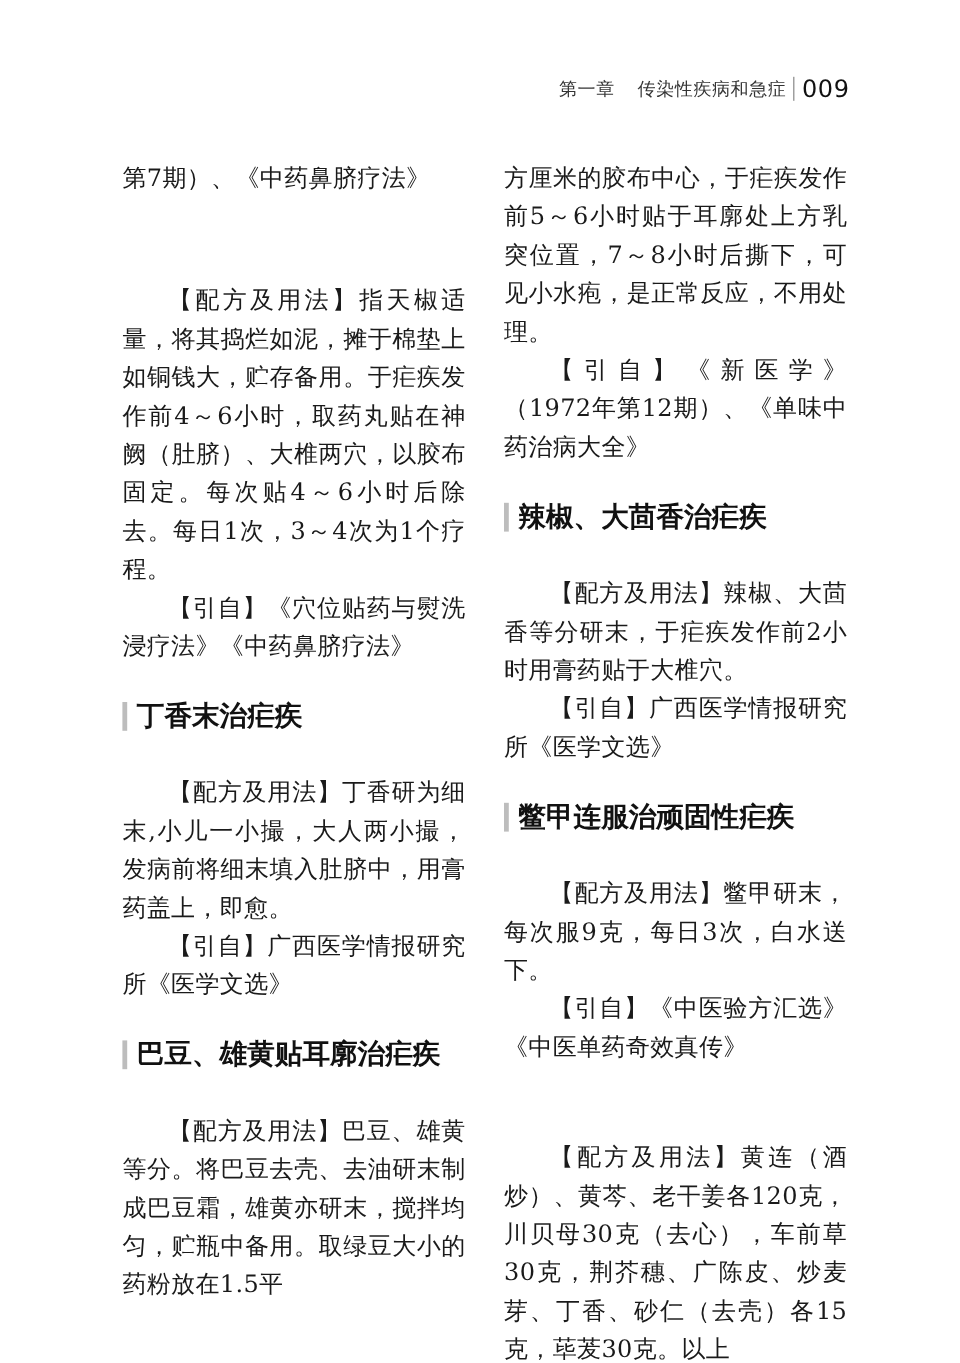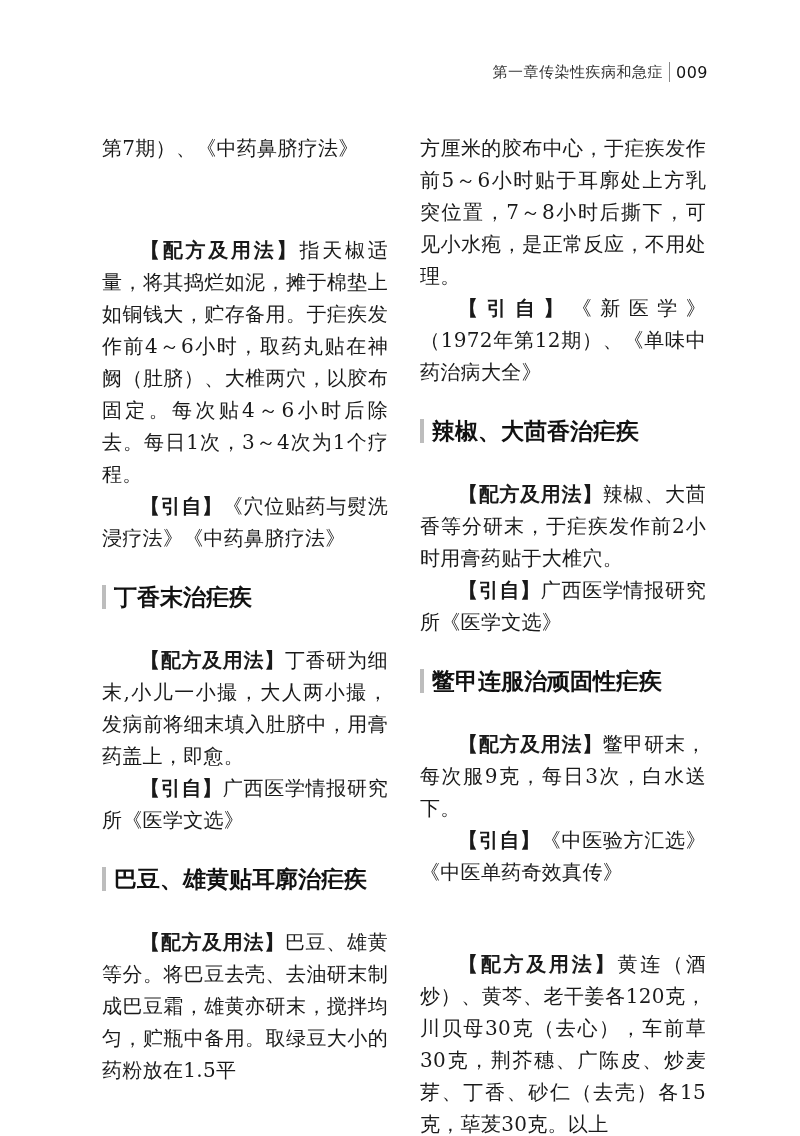--- a/index.html
+++ b/index.html
@@ -1,27 +1,27 @@
 <!DOCTYPE html>
 <html><head>
 <meta charset="utf-8">
 <style>
   html, body { margin:0; padding:0; background:#ffffff; }
   body { width:800px; height:1136px; position:relative; overflow:hidden; font-family:"DejaVu Serif", serif; color:#1a1a1a; }
   .header { position:absolute; top:62px; right:92px; font-family:"DejaVu Sans", sans-serif; font-size:15px; color:#333; display:flex; align-items:center; letter-spacing:0.5px; }
-  .header .chap { margin-right:0; }
+  .header .chap { margin-right:19px; }
   .header .sep { width:1px; height:20px; background:#888; margin:0 6px 0 6px; }
-  .header .pageno { font-size:16px; color:#111; font-family:"DejaVu Sans", sans-serif; }
+  .header .pageno { font-size:20px; color:#111; font-family:"DejaVu Sans", sans-serif; }
   .col { position:absolute; top:132px; width:286px; }
   .col.left { left:102px; }
   .col.right { left:420px; }
   .p { font-size:20px; line-height:32px; margin:0; text-align:justify; text-align-last:left; letter-spacing:0.3px; }
   .p.indent { text-indent:38px; }
   .p.cite { font-family:"DejaVu Serif", serif; }
-  .tag { font-family:"DejaVu Sans", sans-serif; font-weight:bold; }
+  .tag { font-family:"DejaVu Sans", sans-serif; font-weight:normal; }
   .title { font-family:"DejaVu Sans", sans-serif; font-size:23px; line-height:30px; margin:0; display:flex; align-items:center; color:#111; }
   .title .bar { display:inline-block; width:4px; height:24px; background:#bdbdbd; margin-right:8px; }
   .gap-a { height:32px; }
   .gap-b { height:28px; }
 </style>
 </head>
 <body>
 
 <div class="header">
   <span class="chap">第一章</span>

